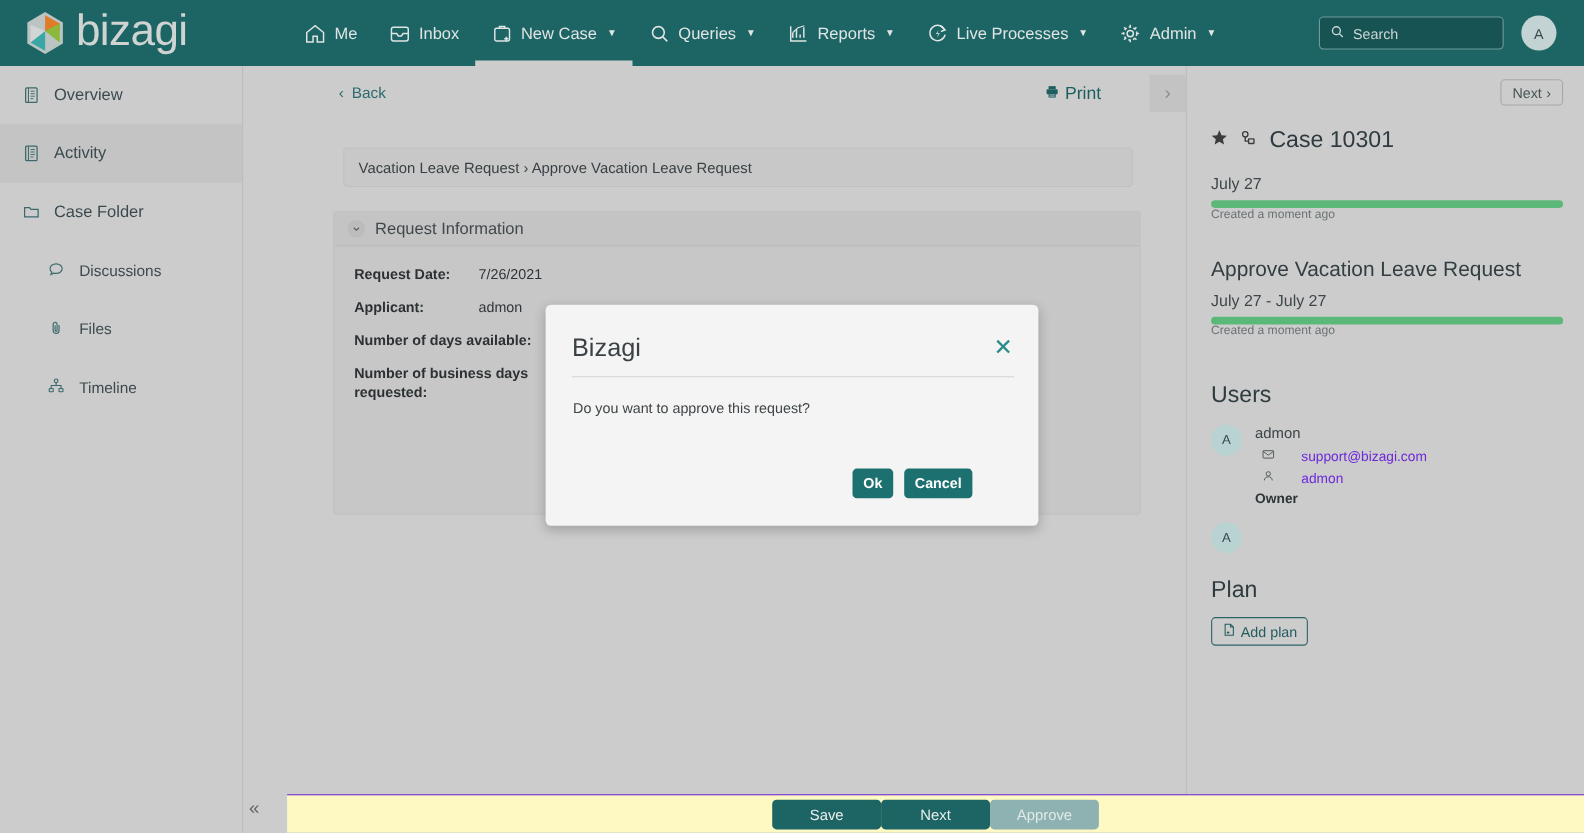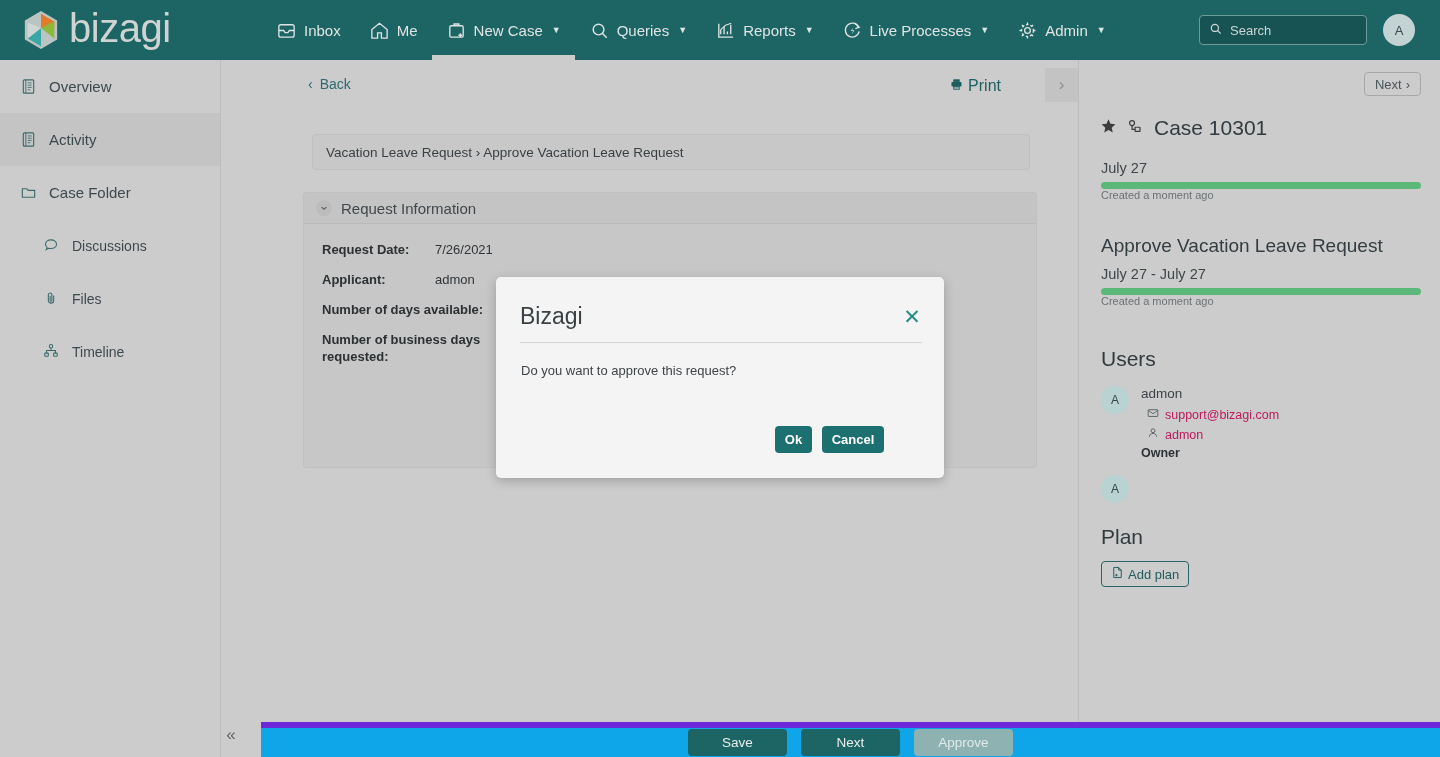--- a/index.html
+++ b/index.html
@@ -120,33 +120,33 @@
   .bar { height: 7px; border-radius: 4px; background: #5cb878; margin-top: 6px; width: 320px; }
   .rp-meta { font-size: 11px; color: #6b7275; margin-top: 0; }
   .rp-h2 { font-size: 21px; color: #2f3b3f; }
   .rp-task { font-size: 19px; color: #333e42; }
   .user-row { display: flex; gap: 12px; }
   .avatar-circle {
     width: 28px; height: 28px; border-radius: 50%; background: #b8d3d2; color: #39464a;
     display: flex; align-items: center; justify-content: center; font-size: 12px; flex: 0 0 28px;
   }
   .user-name { font-size: 13.5px; color: #3b4448; line-height: 16px; }
-  .user-line { font-size: 12.5px; color: #be185d; display: flex; align-items: center; gap: 6px; margin-top: 5px; padding-left: 6px;}
+  .user-line { font-size: 12.5px; color: #6d28d9; display: flex; align-items: center; gap: 24px; margin-top: 5px; padding-left: 6px;}
   .user-role { font-size: 12.5px; color: #2d3437; font-weight: bold; margin-top: 4px; }
   .addplan-btn {
     display: inline-flex; align-items: center; gap: 4px; height: 26px; padding: 0 9px;
     border: 1px solid #2c6366; border-radius: 4px; color: #245b5e; font-size: 13px;
     background: transparent; cursor: pointer;
   }
 
   
   .bottombar {
     position: absolute; left: 261px; top: 722px; width: 1179px; height: 35px;
-    background: #0ea5e9; border-top: 6px solid #6d28d9;
-    display: flex; align-items: center; justify-content: center; gap: 14px;
+    background: #fef9c3; border-top: 1px solid #6d28d9;
+    display: flex; align-items: center; justify-content: center; 
   }
   .bbtn {
     width: 99px; height: 27px; border-radius: 4px; border: none; cursor: pointer;
     background: #1d6464; color: #e9eeee; font-size: 13.5px;
     font-family: "Liberation Sans", sans-serif;
     display: flex; align-items: center; justify-content: center;
   }
   .bbtn.disabled { background: #8db2b1; color: #e2eaea; cursor: default; }
 
   
@@ -194,34 +194,34 @@
         </svg>
       </span>
       <span class="logo-text">bizagi</span>
     </div>
 
     <nav class="nav">
 
       <div class="nav-item">
         <span class="nav-ico">
           <svg viewBox="0 0 22 22" width="21" height="21" fill="none" stroke="#dfe5e4" stroke-width="1.4">
+            <path d="M3 10 L11 3.5 L19 10 V19 H13 V13.5 H9 V19 H3 Z"></path>
+          </svg>
+        </span>
+        <span>Me</span>
+      </div>
+
+      <div class="nav-item">
+        <span class="nav-ico">
+          <svg viewBox="0 0 22 22" width="21" height="21" fill="none" stroke="#dfe5e4" stroke-width="1.4">
             <rect x="3" y="5" width="16" height="13" rx="2"></rect>
             <path d="M3 11 H8 L9.5 13.3 H12.5 L14 11 H19"></path>
           </svg>
         </span>
         <span>Inbox</span>
-      </div>
-
-      <div class="nav-item">
-        <span class="nav-ico">
-          <svg viewBox="0 0 22 22" width="21" height="21" fill="none" stroke="#dfe5e4" stroke-width="1.4">
-            <path d="M3 10 L11 3.5 L19 10 V19 H13 V13.5 H9 V19 H3 Z"></path>
-          </svg>
-        </span>
-        <span>Me</span>
       </div>
 
       <div class="nav-item active">
         <span class="nav-ico">
           <svg viewBox="0 0 22 22" width="21" height="21" fill="none" stroke="#dfe5e4" stroke-width="1.4">
             <rect x="4" y="6" width="14" height="12" rx="1.6"></rect>
             <path d="M8.5 6 V4.2 H13.5 V6"></path>
             <path d="M13 16 H17 M15 14 V18" stroke-width="1.5"></path>
           </svg>
         </span>

